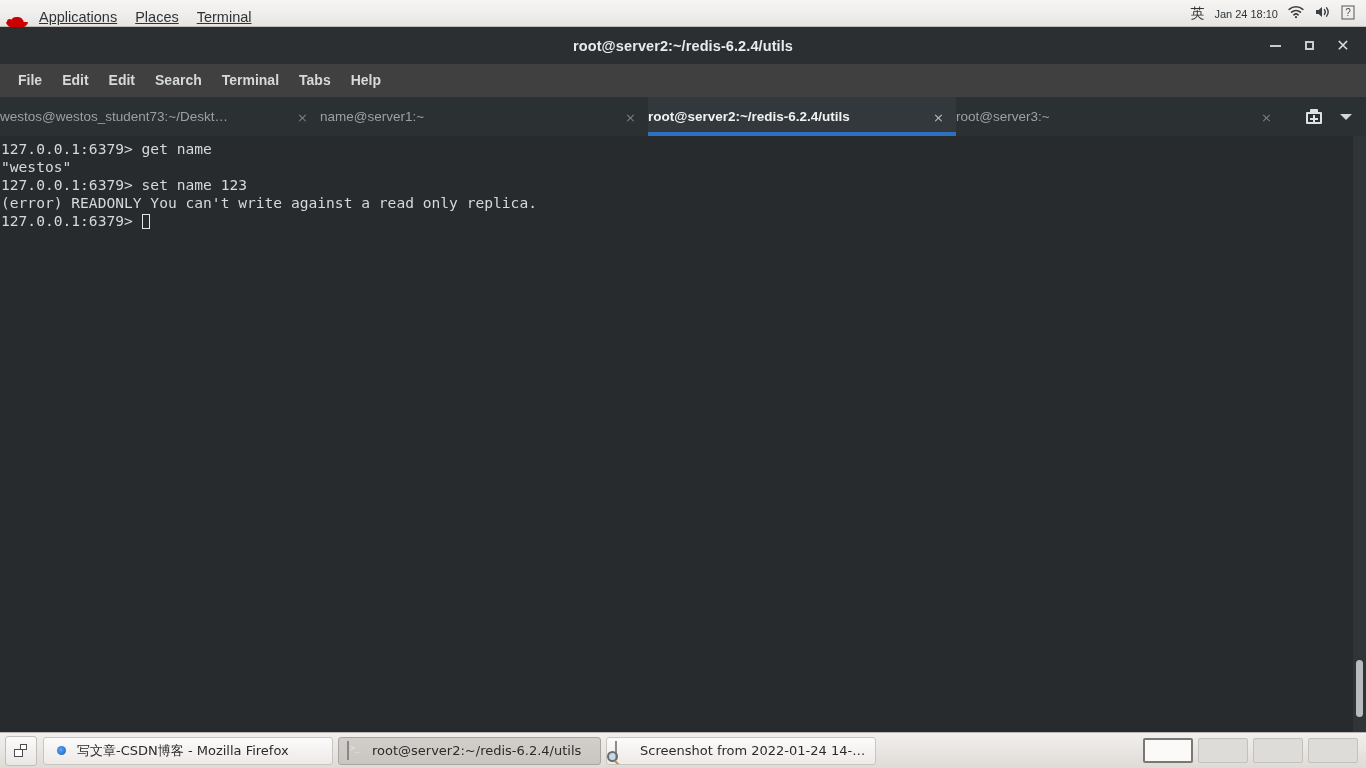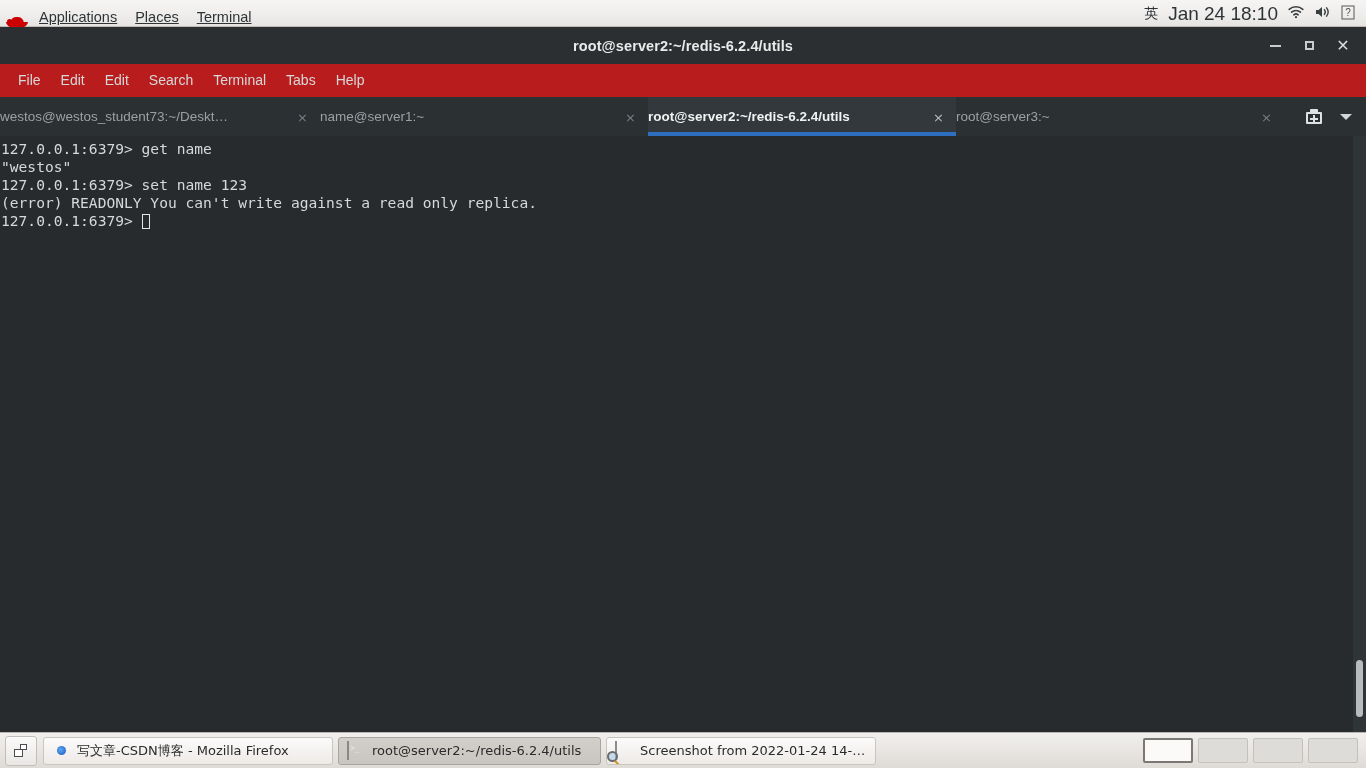--- a/index.html
+++ b/index.html
@@ -76,21 +76,21 @@
     align-items: center;
     padding-right: 6px;
   }
   #panel-right > * { margin: 0 5px; }
   .ime-indicator {
     font-size: 14px;
     color: #2e3436;
     font-family: "DejaVu Sans", sans-serif;
   }
   .clock {
-    font-size: 19px;
+    font-size: 11px;
     color: #2e3436;
     white-space: nowrap;
     text-align: center;
   }
   .tray-icon { display: inline-block; }
 
   
   #window {
     position: absolute;
     left: 0; top: 27px;
@@ -132,24 +132,25 @@
   .wc .sq { width: 9px; height: 9px; border: 2px solid #c9cccd; display: block; box-sizing: border-box; }
   .wc .x {
     font-family: "DejaVu Sans", sans-serif;
     font-size: 16px;
     line-height: 16px;
     color: #d8dbdb;
   }
 
   #menubar {
     height: 33px;
-    background: #b91c1c;
+    background: #404040;
     display: flex;
     align-items: center;
     padding-left: 8px;
+    font-weight: bold;
   }
   .menu-entry {
     font-size: 14px;
     color: #d6d9da;
     padding: 0 10px;
     height: 33px;
     line-height: 33px;
     white-space: nowrap;
   }
 

